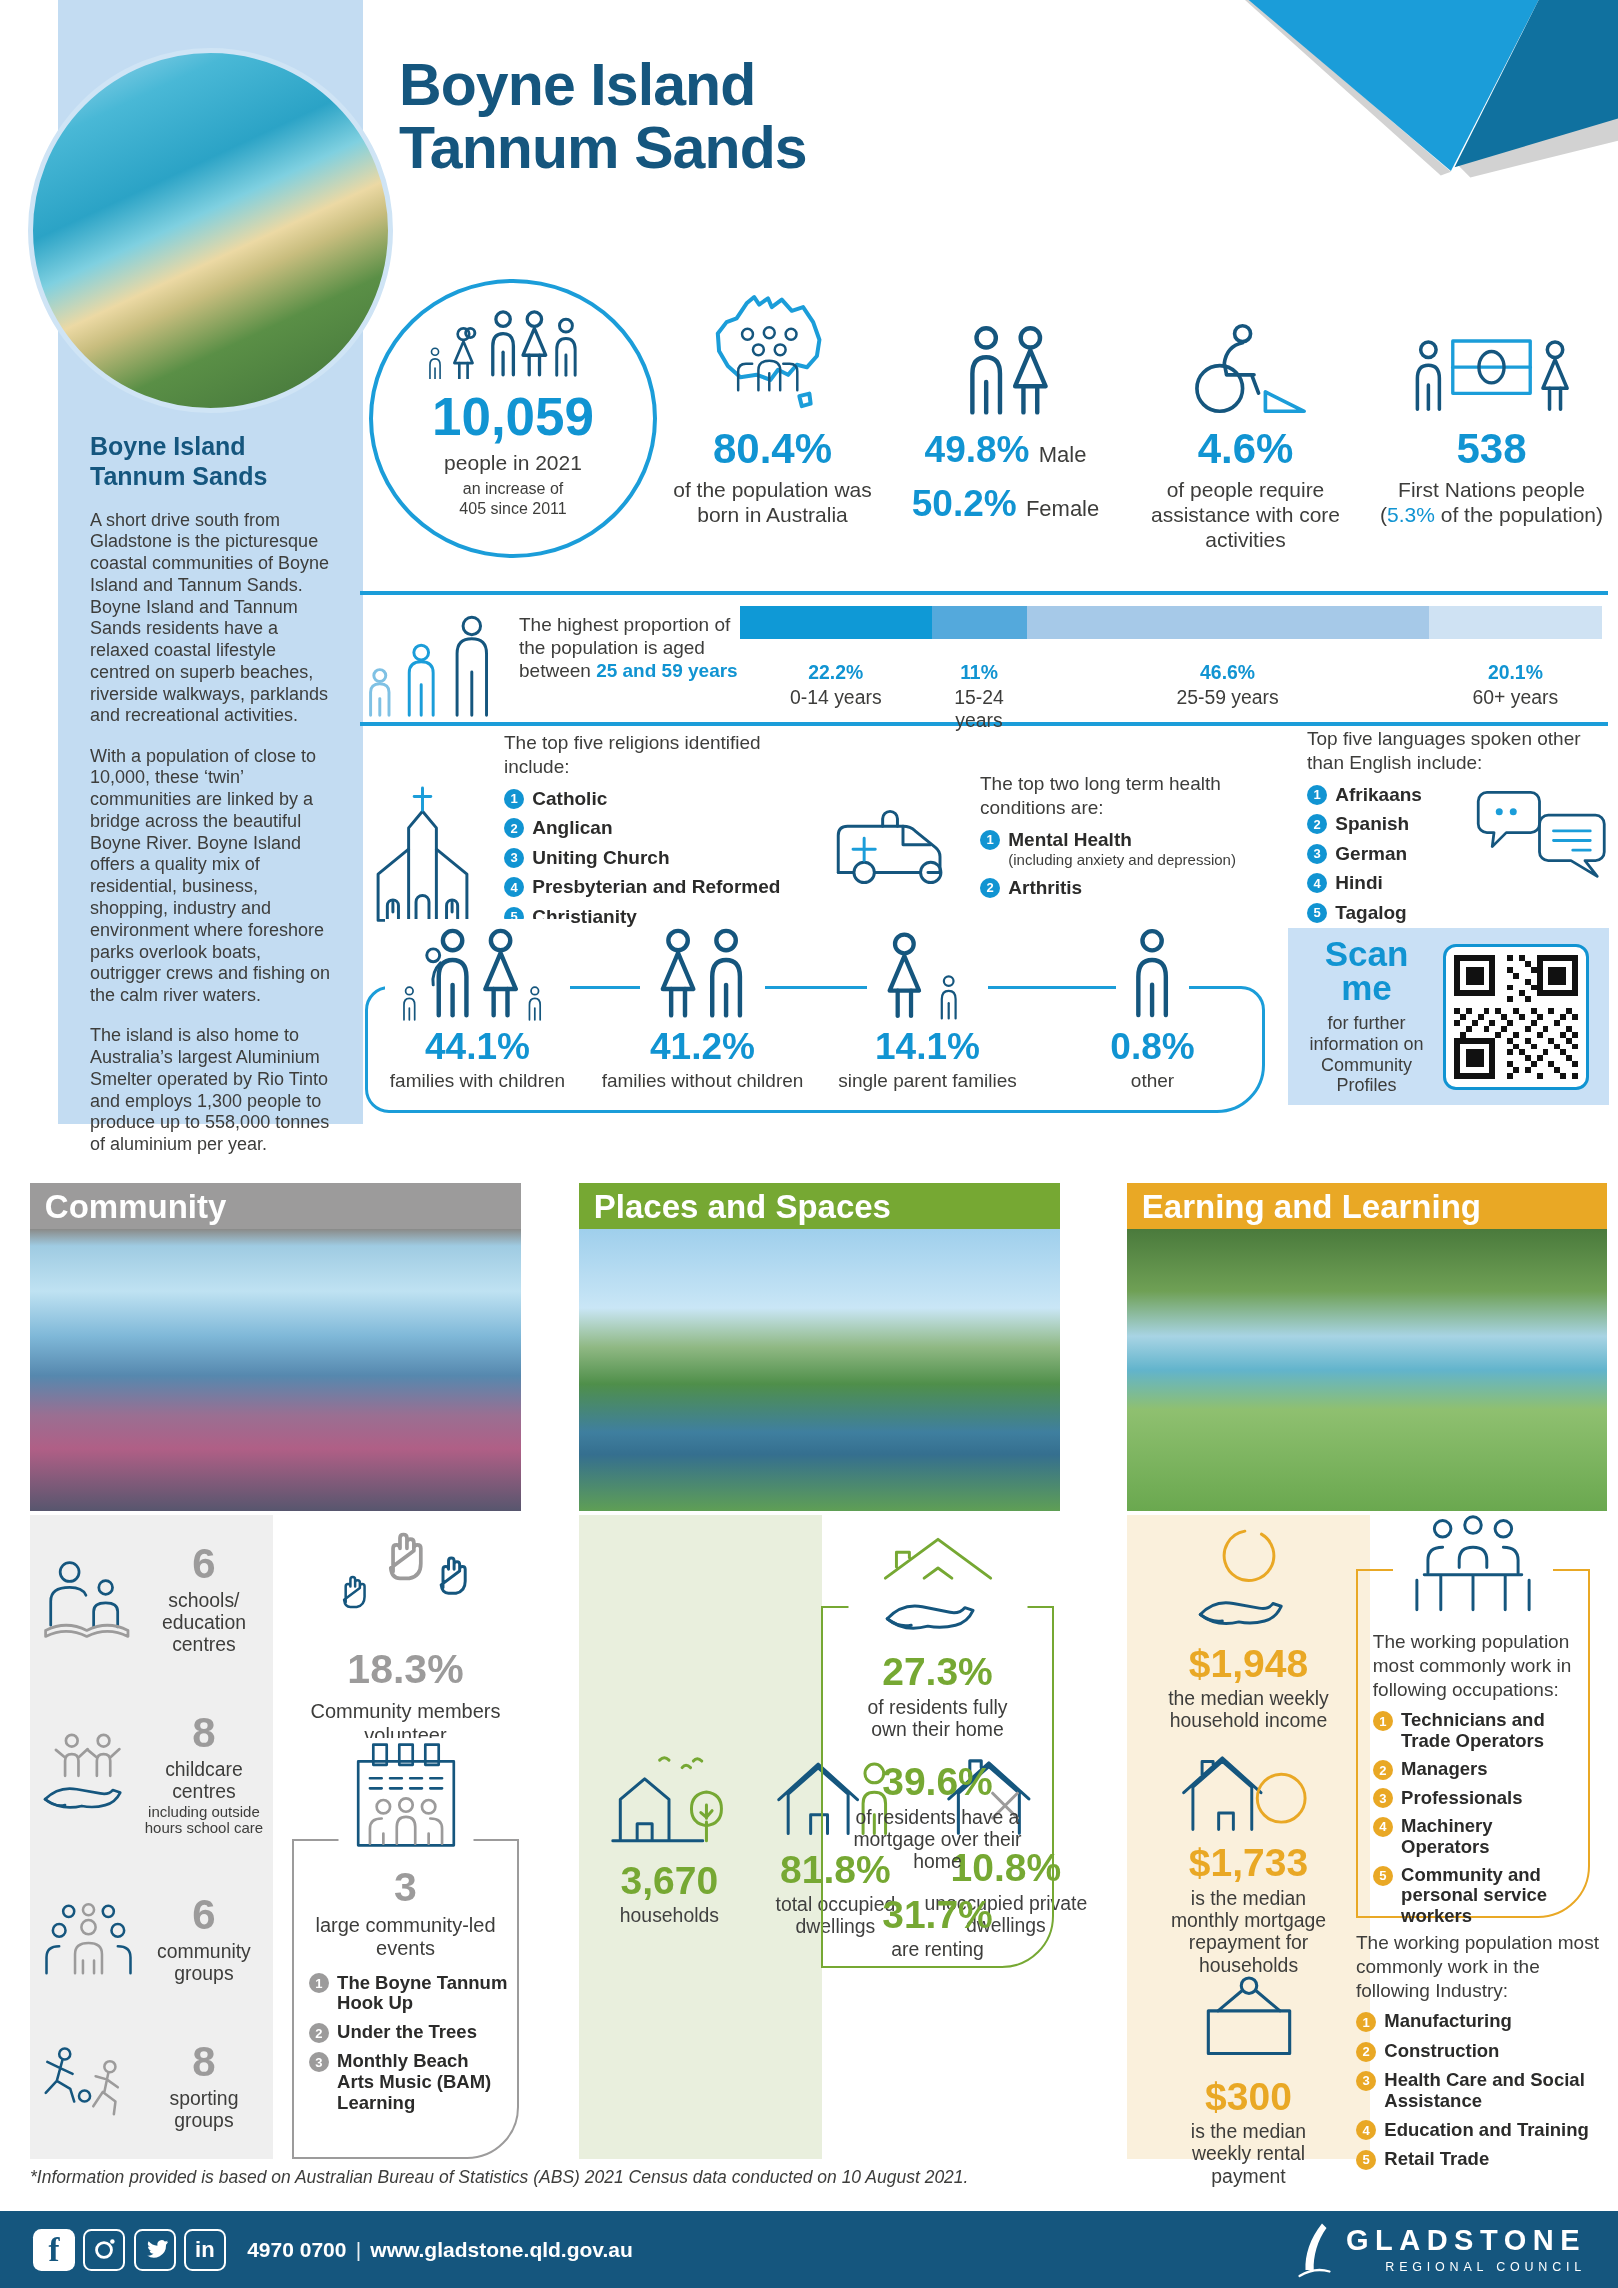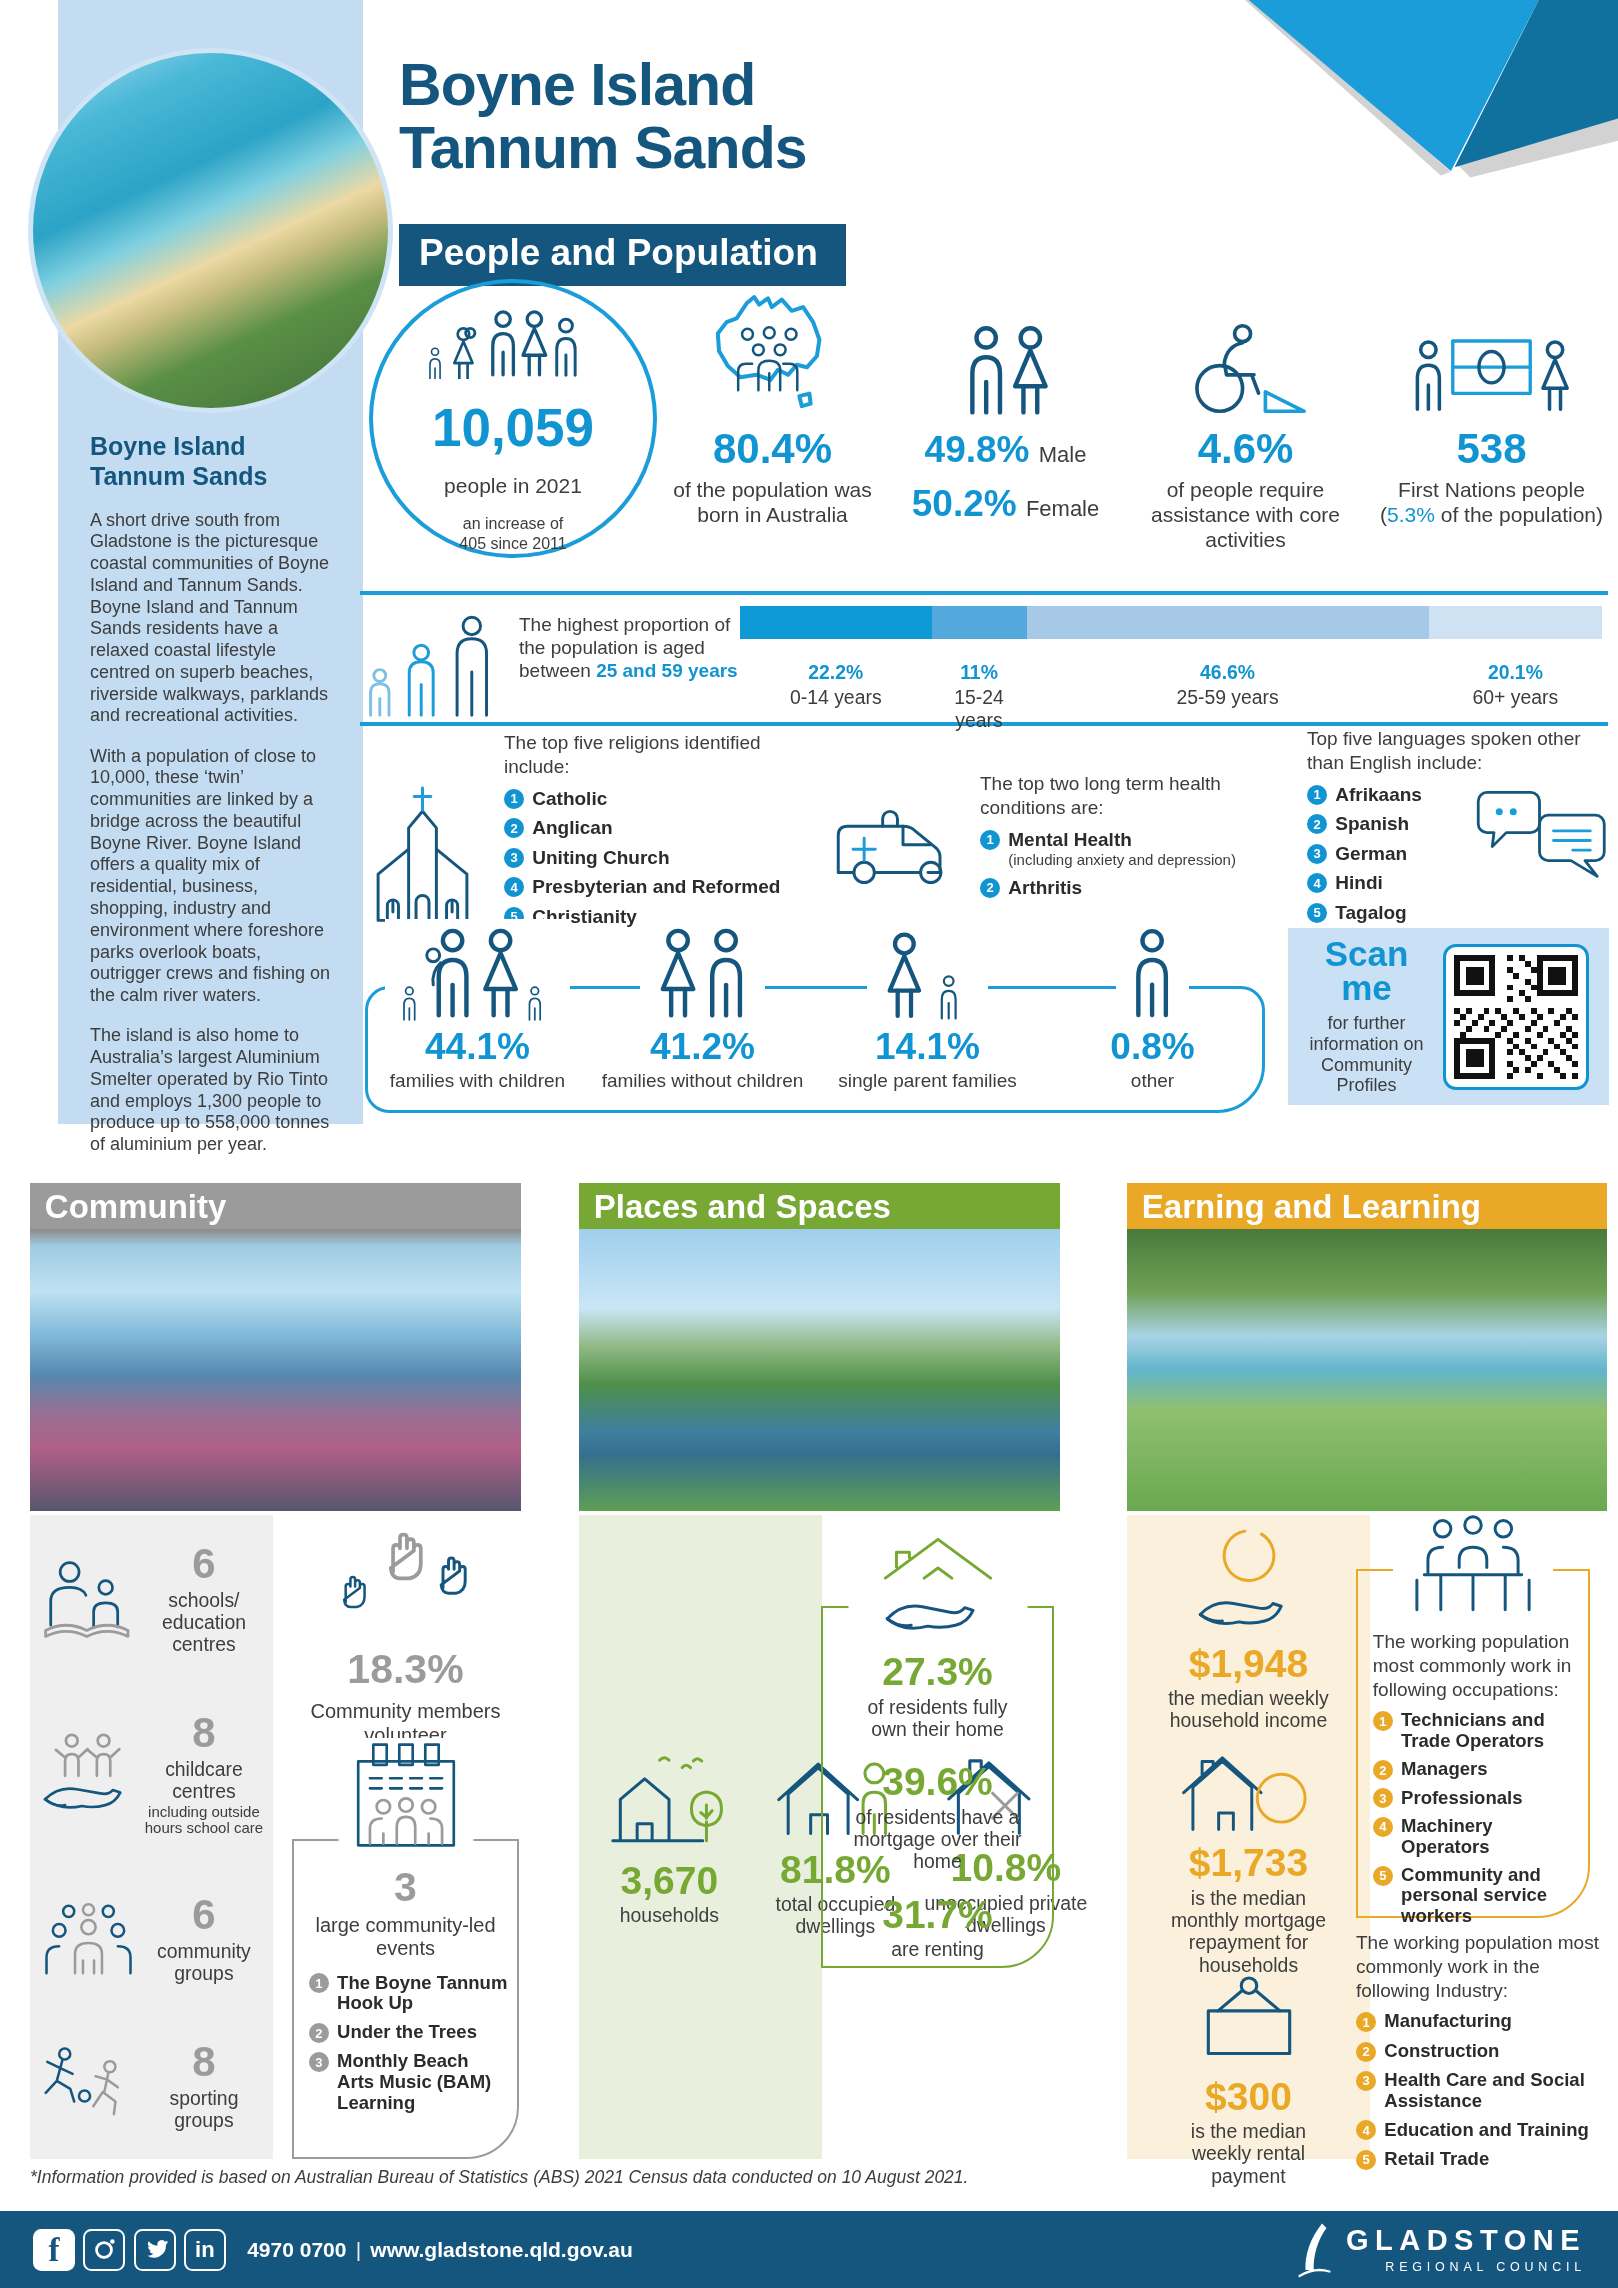--- a/index.html
+++ b/index.html
@@ -27,21 +27,21 @@
           padding:8.3px 28px 12px 20px;}
   #corner-svg{right:0;top:0;width:374px;height:208px;}
 
   
   #stats-row{left:369px;top:279px;width:1244px;height:286px;display:flex;justify-content:space-between;}
   .stat{display:flex;flex-direction:column;align-items:center;}
   .stat-icon{height:138px;display:flex;align-items:flex-end;justify-content:center;}
   .stat-value{font-size:42px;font-weight:bold;color:#1194d2;margin-top:11px;line-height:1;}
   .stat-label{font-size:21px;color:#3d3d3b;text-align:center;line-height:1.18;margin-top:8.3px;}
   #stat-circle{flex:0 0 288px;height:279px;border:4.6px solid #1b9dd9;border-radius:50%;
-    box-sizing:border-box;justify-content:space-between;}
+    box-sizing:border-box;justify-content:flex-start;}
   #stat-circle .stat-icon{height:auto;margin-top:3.7px;}
   #stat-circle .stat-value{font-size:53px;}
   #stat-circle .stat-sub{font-size:16px;color:#3d3d3b;text-align:center;line-height:1.25;margin-top:3.7px;}
   .gender-row{display:flex;align-items:baseline;margin-top:13px;}
   .gender-value{font-size:37px;font-weight:bold;color:#1194d2;line-height:1.1;}
   .gender-label{font-size:22px;color:#3d3d3b;margin-left:9.2px;}
 
   
   #age-band{left:360px;top:591px;width:1248px;height:138px;}
   .age-line{position:absolute;left:0;width:1248px;height:3.7px;background:#1b9dd9;}
@@ -200,21 +200,20 @@
     </div>
     <div class="side-para">A short drive south from Gladstone is the picturesque coastal communities of Boyne Island and Tannum Sands. Boyne Island and Tannum Sands residents have a relaxed coastal lifestyle centred on superb beaches, riverside walkways, parklands and recreational activities.</div>
     <div class="side-para">With a population of close to 10,000, these ‘twin’ communities are linked by a bridge across the beautiful Boyne River. Boyne Island offers a quality mix of residential, business, shopping, industry and environment where foreshore parks overlook boats, outrigger crews and fishing on the calm river waters.</div>
     <div class="side-para">The island is also home to Australia’s largest Aluminium Smelter operated by Rio Tinto and employs 1,300 people to produce up to 558,000 tonnes of aluminium per year.</div>
   </div>
 
   <div id="main-title" class="abs">
     <div>Boyne Island</div>
     <div>Tannum Sands</div>
   </div>
-  <div id="banner" class="abs">People and Population</div>
   <svg id="corner-svg" class="abs" viewBox="0 0 405 225">
     <polygon points="0,0 6,0 223,186 212,190" fill="#d2d2d2"></polygon>
     <polygon points="230,178 405,120 405,152 244,192" fill="#d2d2d2"></polygon>
     <polygon points="4,0 318,0 223,185" fill="#1b9dd9"></polygon>
     <polygon points="318,0 405,0 405,128 227,181" fill="#10719f"></polygon>
   </svg>
 
   <div id="stats-row" class="abs">
 
     <div id="stat-circle" class="stat">

